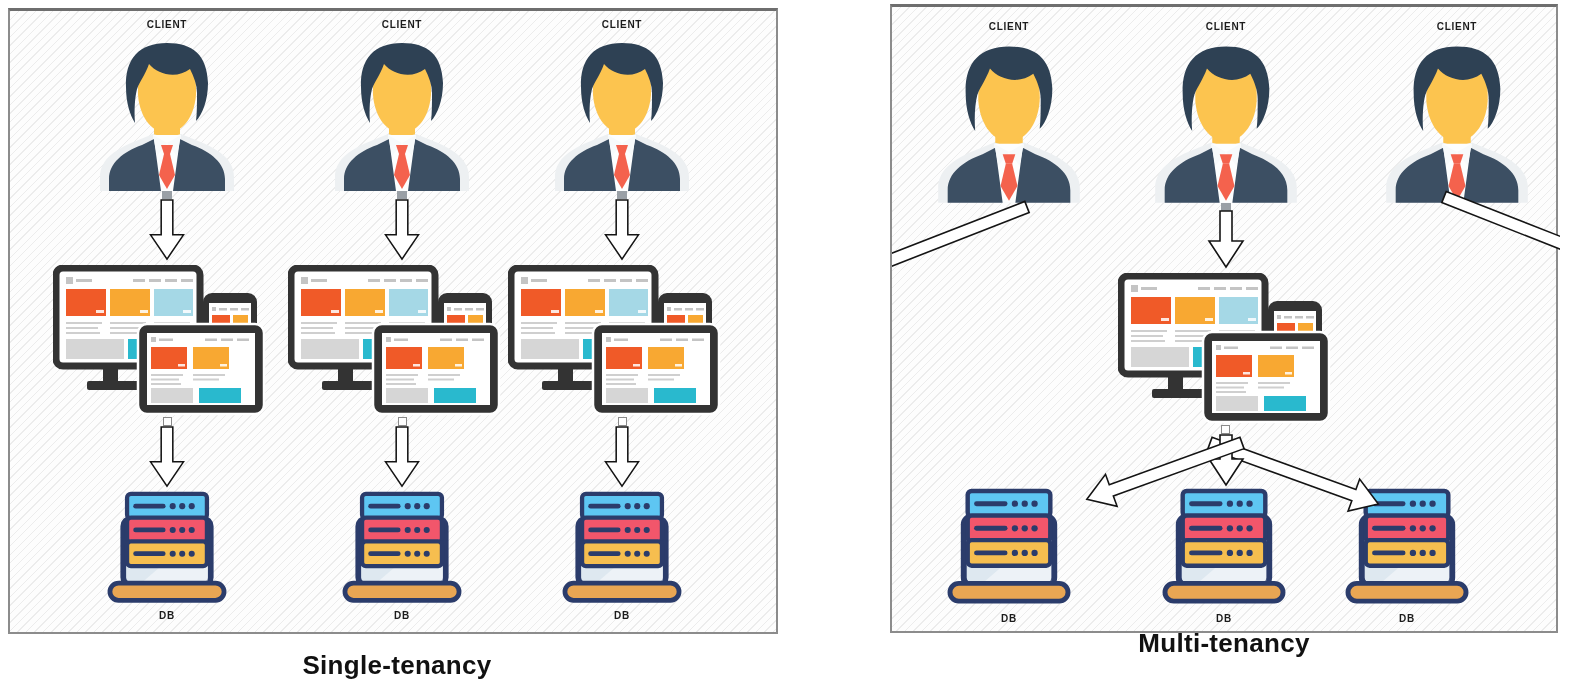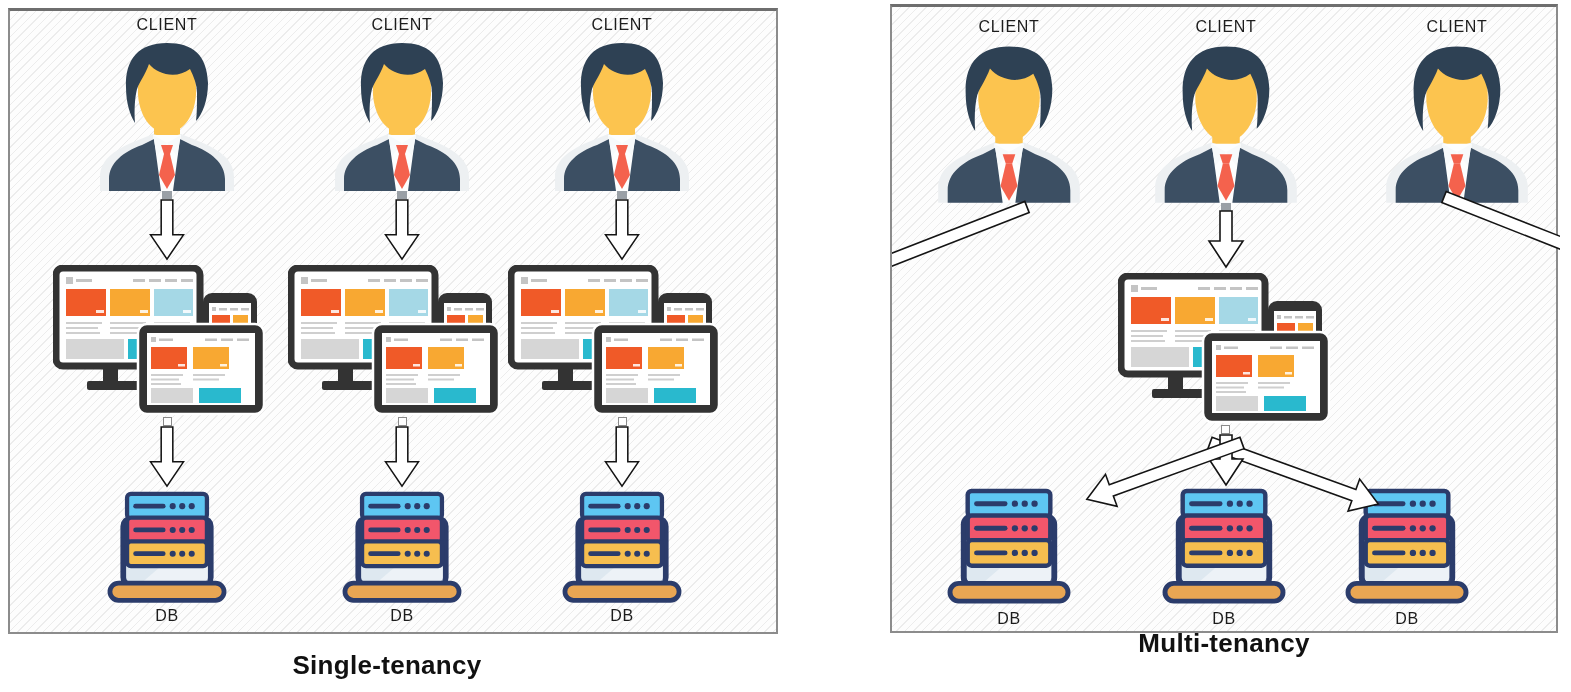--- a/index.html
+++ b/index.html
@@ -17,32 +17,32 @@
     border-top:3px solid #6e6e6e;
     box-sizing:border-box;
   }
   #panel-single{left:8px;top:8px;width:770px;height:626px;}
   #panel-multi{left:890px;top:4px;width:668px;height:629px;}
 
   .caption{
     position:absolute;text-align:center;
     font-size:26px;font-weight:bold;color:#111;letter-spacing:0.3px;
   }
-  #cap-single{left:2px;top:650px;width:770px;}
+  #cap-single{left:12px;top:650px;width:770px;}
   #cap-multi{left:890px;top:628px;width:668px;}
 
   
   .col{
     position:absolute;top:6px;width:230px;height:616px;
     display:flex;flex-direction:column;align-items:center;
   }
   .col-0{left:42px;} .col-1{left:277px;} .col-2{left:497px;}
 
   .client-label,.db-label{
-    font-size:16px;font-weight:normal;color:#1c1c1c;letter-spacing:0.7px;
+    font-size:10px;font-weight:bold;color:#1c1c1c;letter-spacing:0.7px;
     line-height:16px;text-align:right;
   }
   .col .person{margin-top:6px;}
   .col .devices{margin-top:4px;}
   .col .db{margin-top:2px;}
   .col .db-label{margin-top:2px;}
 
   .nub{width:10px;height:8px;background:#9aa0a6;}
   .nub2{width:9px;height:9px;background:#fff;border:1.5px solid #8a8a8a;box-sizing:border-box;}
 

